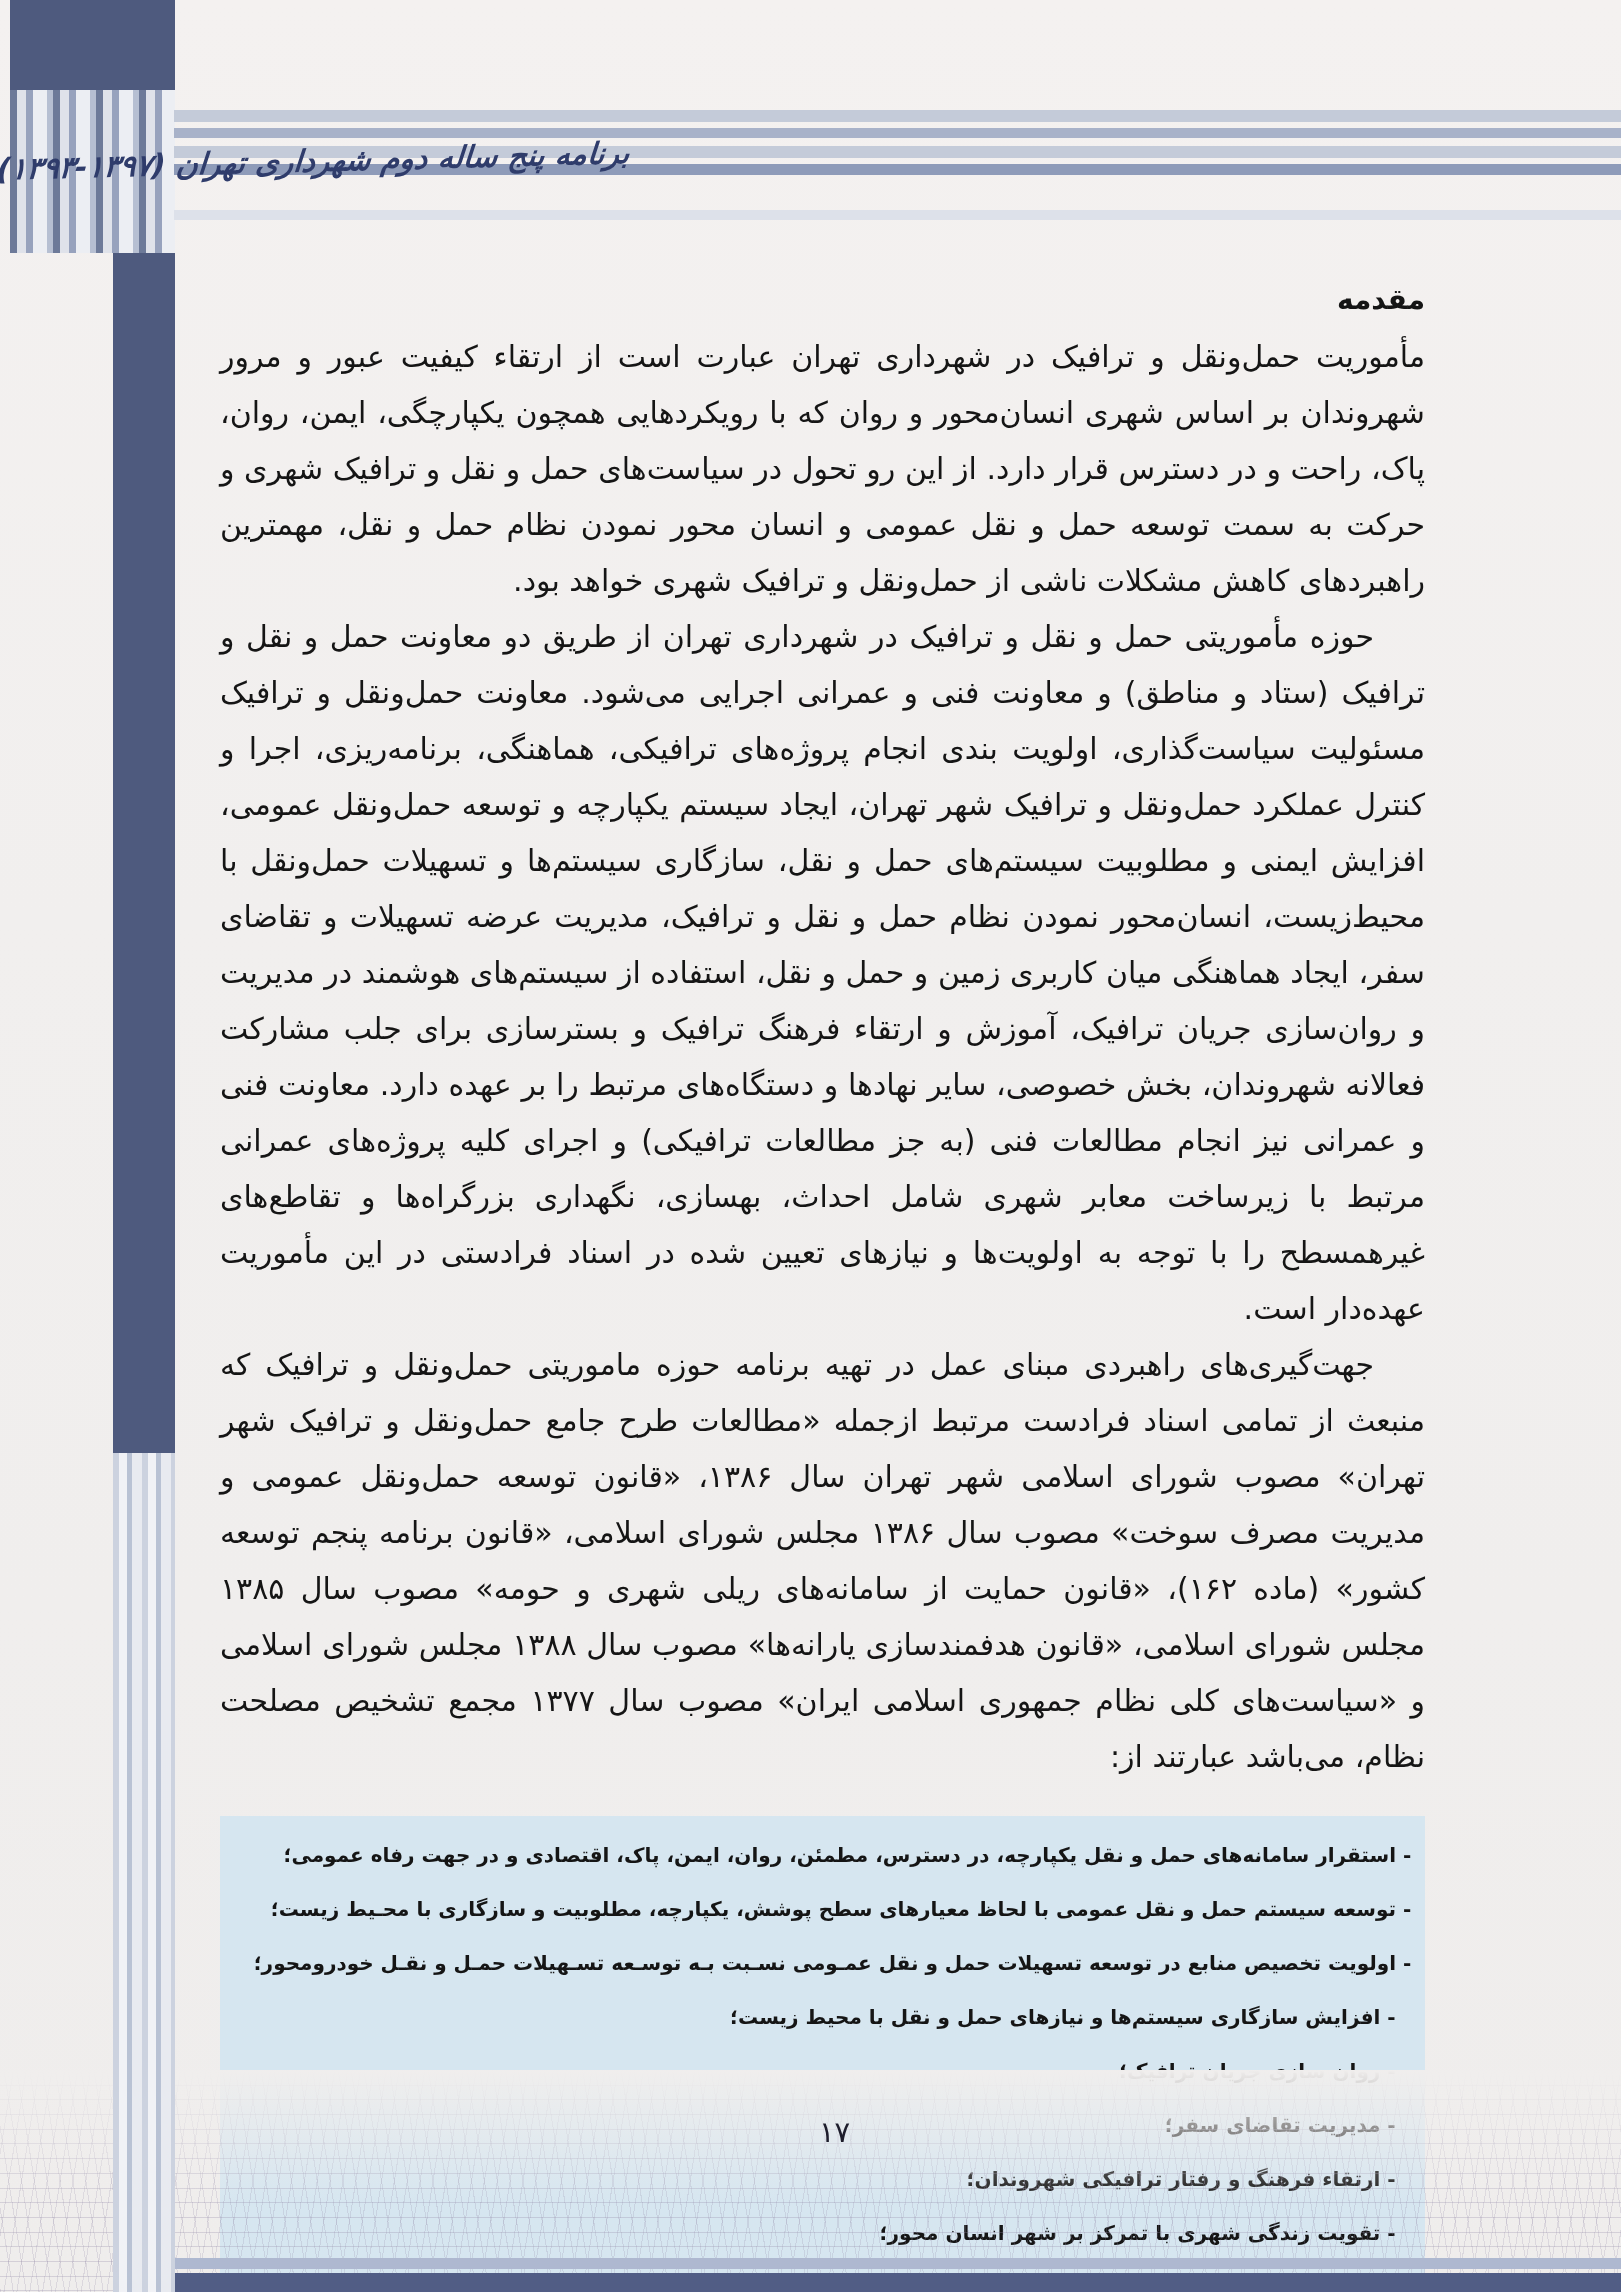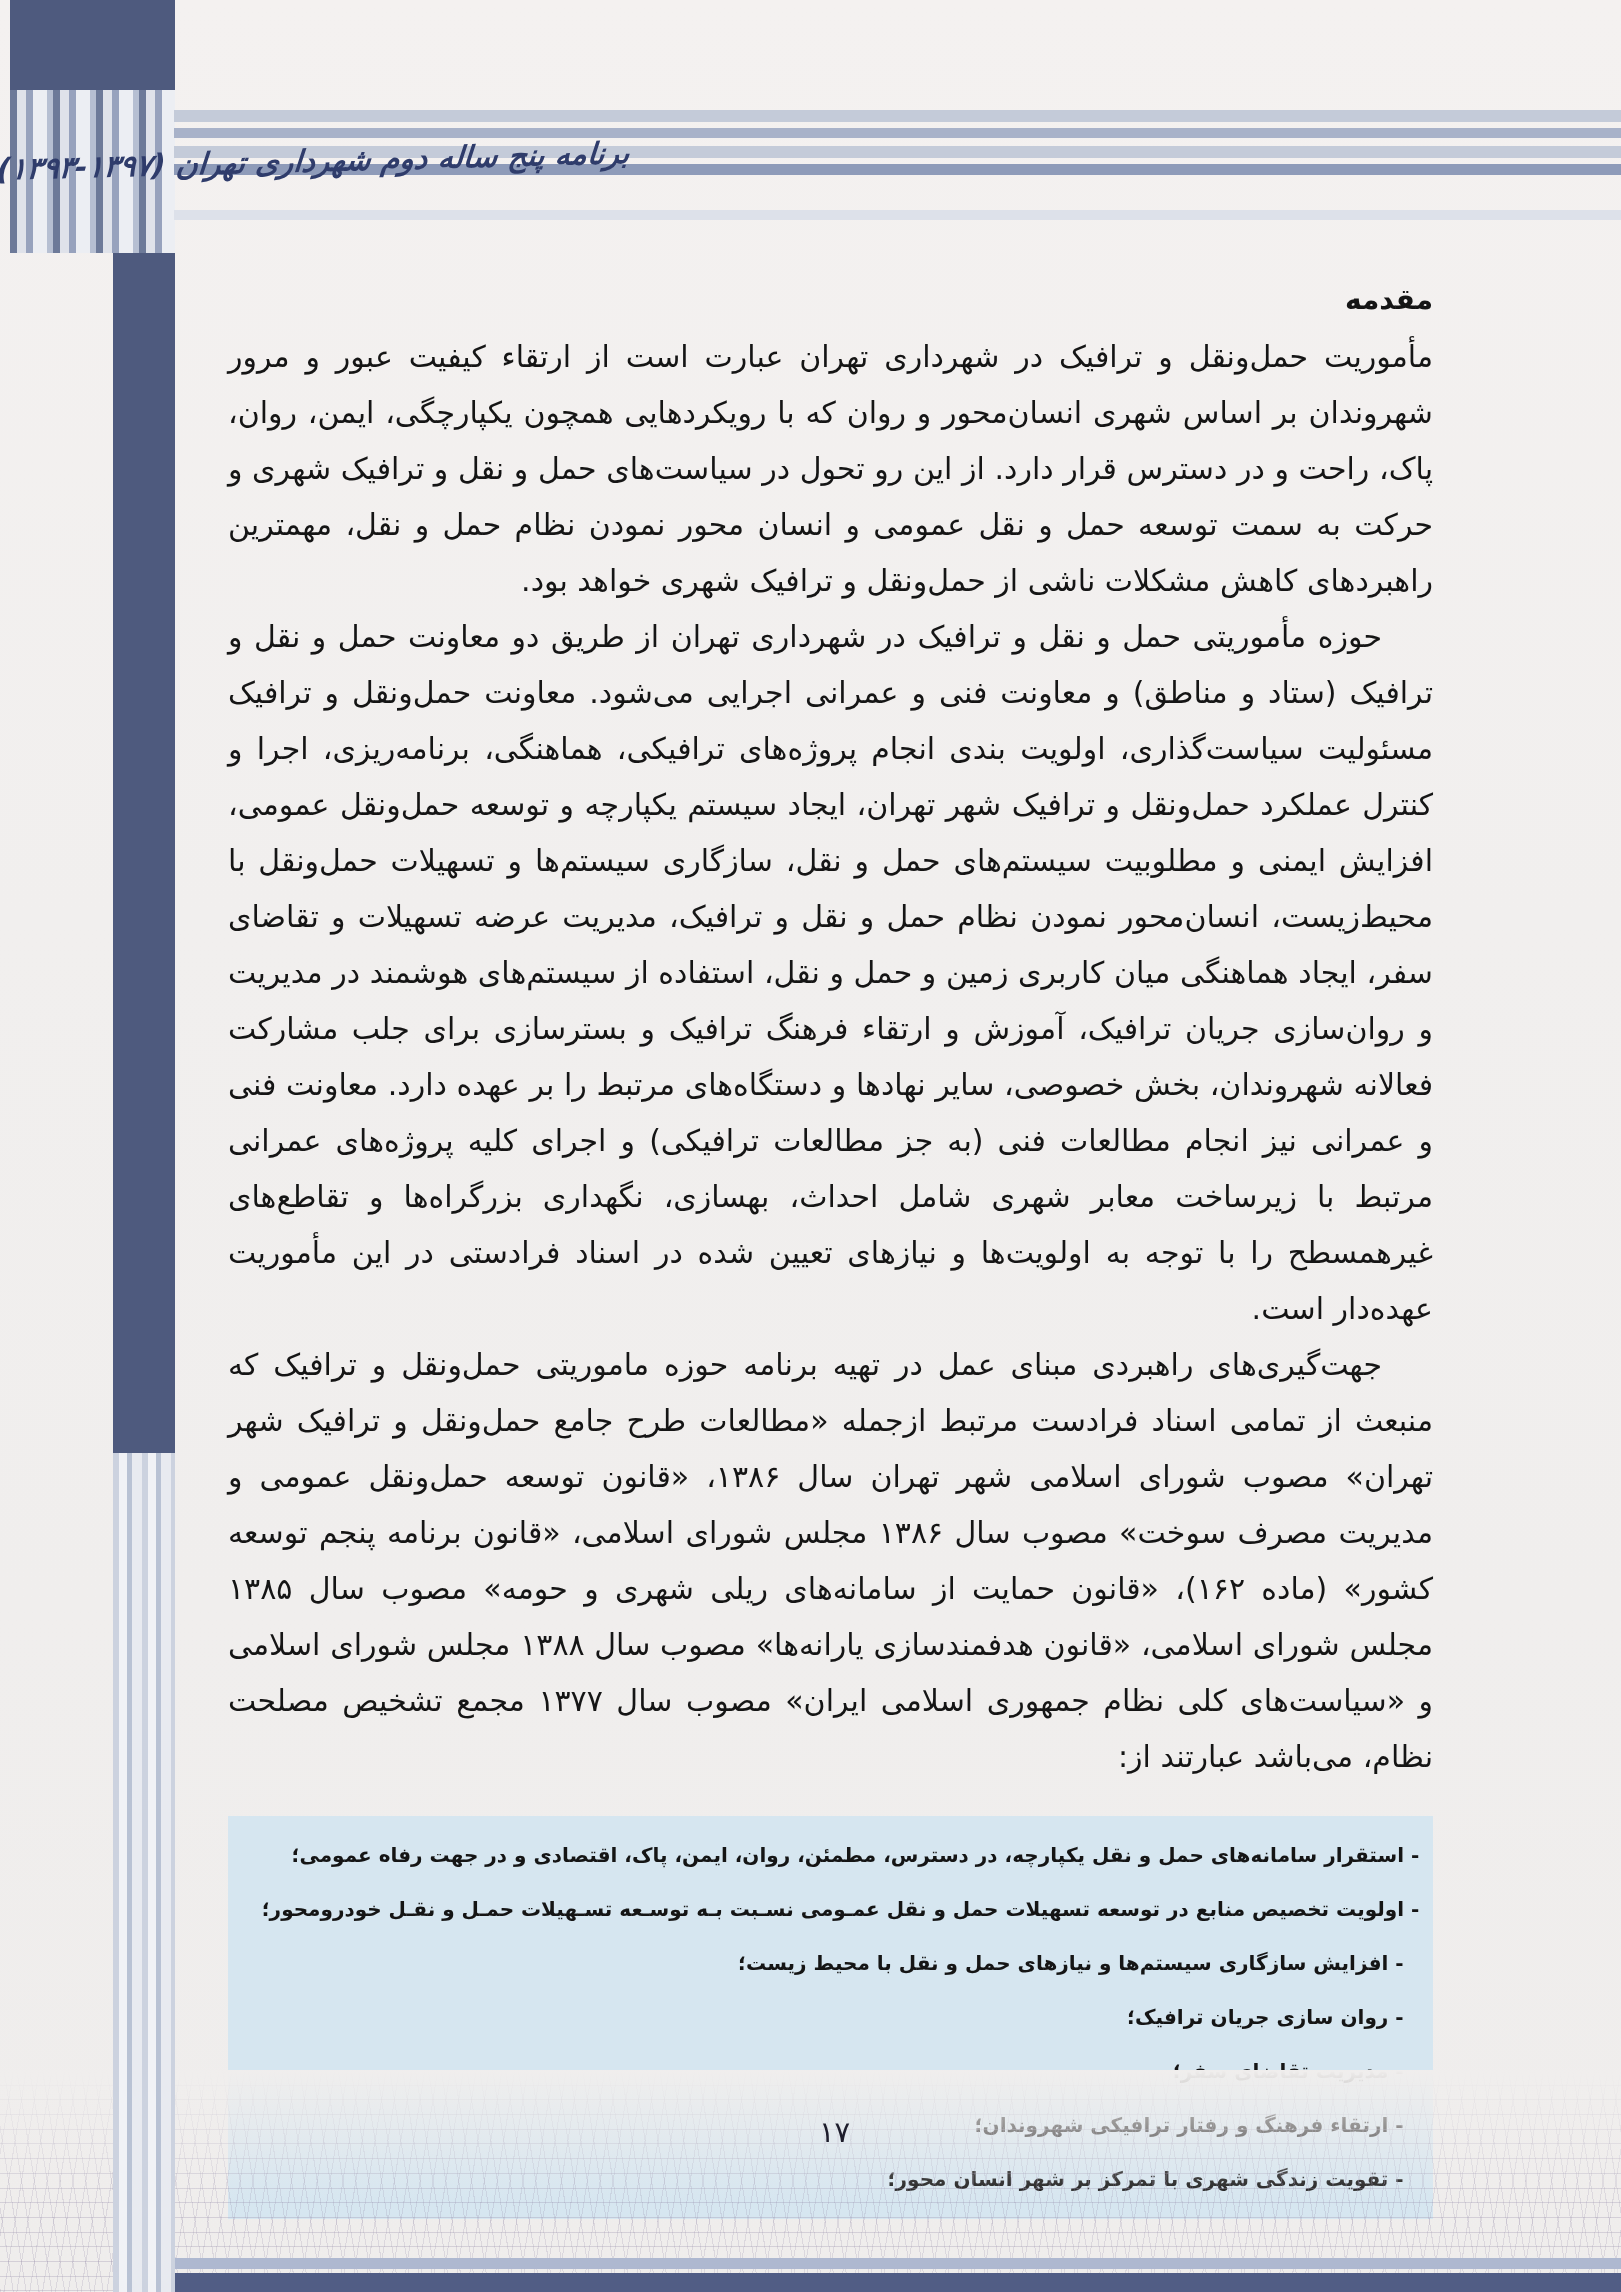--- a/index.html
+++ b/index.html
@@ -40,21 +40,21 @@
   .doc-title{
     position:absolute;right:990px;top:135px;width:627px;
     direction:rtl;white-space:nowrap;
     font-size:30px;font-style:italic;font-weight:bold;
     color:#2f3c6b;letter-spacing:-1px;
     transform:rotate(-1.5deg) skewX(-6deg);transform-origin:right top;
     text-align:right;
   }
   
   .content{
-    position:absolute;left:228px;top:0;width:1205px;
+    position:absolute;left:220px;top:0;width:1205px;
     direction:rtl;text-align:justify;
     color:#151515;
   }
   .section-heading{
     margin:280px 0 9.8px 0;
     font-size:28px;font-weight:bold;line-height:39px;text-align:right;
   }
   .content p{
     margin:0;font-size:30px;line-height:56px;
   }
@@ -113,20 +113,21 @@
 <div class="doc-title">برنامه پنج ساله دوم شهرداری تهران (۱۳۹۷-۱۳۹۳)</div>
 
 <div class="content">
   <h2 class="section-heading">مقدمه</h2>
   <p>مأموریت حمل‌ونقل و ترافیک در شهرداری تهران عبارت است از ارتقاء کیفیت عبور و مرور شهروندان بر اساس شهری انسان‌محور و روان که با رویکردهایی همچون یکپارچگی، ایمن، روان، پاک، راحت و در دسترس قرار دارد. از این رو تحول در سیاست‌های حمل و نقل و ترافیک شهری و حرکت به سمت توسعه حمل و نقل عمومی و انسان محور نمودن نظام حمل و نقل، مهمترین راهبردهای کاهش مشکلات ناشی از حمل‌ونقل و ترافیک شهری خواهد بود.</p>
   <p class="indent">حوزه مأموریتی حمل و نقل و ترافیک در شهرداری تهران از طریق دو معاونت حمل و نقل و ترافیک (ستاد و مناطق) و معاونت فنی و عمرانی اجرایی می‌شود. معاونت حمل‌ونقل و ترافیک مسئولیت سیاست‌گذاری، اولویت بندی انجام پروژه‌های ترافیکی، هماهنگی، برنامه‌ریزی، اجرا و کنترل عملکرد حمل‌ونقل و ترافیک شهر تهران، ایجاد سیستم یکپارچه و توسعه حمل‌ونقل عمومی، افزایش ایمنی و مطلوبیت سیستم‌های حمل و نقل، سازگاری سیستم‌ها و تسهیلات حمل‌ونقل با محیط‌زیست، انسان‌محور نمودن نظام حمل و نقل و ترافیک، مدیریت عرضه تسهیلات و تقاضای سفر، ایجاد هماهنگی میان کاربری زمین و حمل و نقل، استفاده از سیستم‌های هوشمند در مدیریت و روان‌سازی جریان ترافیک، آموزش و ارتقاء فرهنگ ترافیک و بسترسازی برای جلب مشارکت فعالانه شهروندان، بخش خصوصی، سایر نهادها و دستگاه‌های مرتبط را بر عهده دارد. معاونت فنی و عمرانی نیز انجام مطالعات فنی (به جز مطالعات ترافیکی) و اجرای کلیه پروژه‌های عمرانی مرتبط با زیرساخت معابر شهری شامل احداث، بهسازی، نگهداری بزرگراه‌ها و تقاطع‌های غیرهمسطح را با توجه به اولویت‌ها و نیازهای تعیین شده در اسناد فرادستی در این مأموریت عهده‌دار است.</p>
   <p class="indent">جهت‌گیری‌های راهبردی مبنای عمل در تهیه برنامه حوزه ماموریتی حمل‌ونقل و ترافیک که منبعث از تمامی اسناد فرادست مرتبط ازجمله «مطالعات طرح جامع حمل‌ونقل و ترافیک شهر تهران» مصوب شورای اسلامی شهر تهران سال ۱۳۸۶، «قانون توسعه حمل‌ونقل عمومی و مدیریت مصرف سوخت» مصوب سال ۱۳۸۶ مجلس شورای اسلامی، «قانون برنامه پنجم توسعه کشور» (ماده ۱۶۲)، «قانون حمایت از سامانه‌های ریلی شهری و حومه» مصوب سال ۱۳۸۵ مجلس شورای اسلامی، «قانون هدفمندسازی یارانه‌ها» مصوب سال ۱۳۸۸ مجلس شورای اسلامی و «سیاست‌های کلی نظام جمهوری اسلامی ایران» مصوب سال ۱۳۷۷ مجمع تشخیص مصلحت نظام، می‌باشد عبارتند از:</p>
 
   <div class="highlight-box">
     <div class="hl-item">- استقرار سامانه‌های حمل و نقل یکپارچه، در دسترس، مطمئن، روان، ایمن، پاک، اقتصادی و در جهت رفاه عمومی؛</div>
+    <div class="hl-item">- توسعه سیستم حمل و نقل عمومی با لحاظ معیارهای سطح پوشش، یکپارچه، مطلوبیت و سازگاری با محـیط زیست؛</div>
     <div class="hl-item">- اولویت تخصیص منابع در توسعه تسهیلات حمل و نقل عمـومی نسـبت بـه توسـعه تسـهیلات حمـل و نقـل خودرومحور؛</div>
     <div class="hl-item sub">- افزایش سازگاری سیستم‌ها و نیازهای حمل و نقل با محیط زیست؛</div>
     <div class="hl-item sub">- روان سازی جریان ترافیک؛</div>
     <div class="hl-item sub">- مدیریت تقاضای سفر؛</div>
     <div class="hl-item sub">- ارتقاء فرهنگ و رفتار ترافیکی شهروندان؛</div>
     <div class="hl-item sub">- تقویت زندگی شهری با تمرکز بر شهر انسان محور؛</div>
   </div>
 </div>
 
 <div class="grid-bottom"></div>

